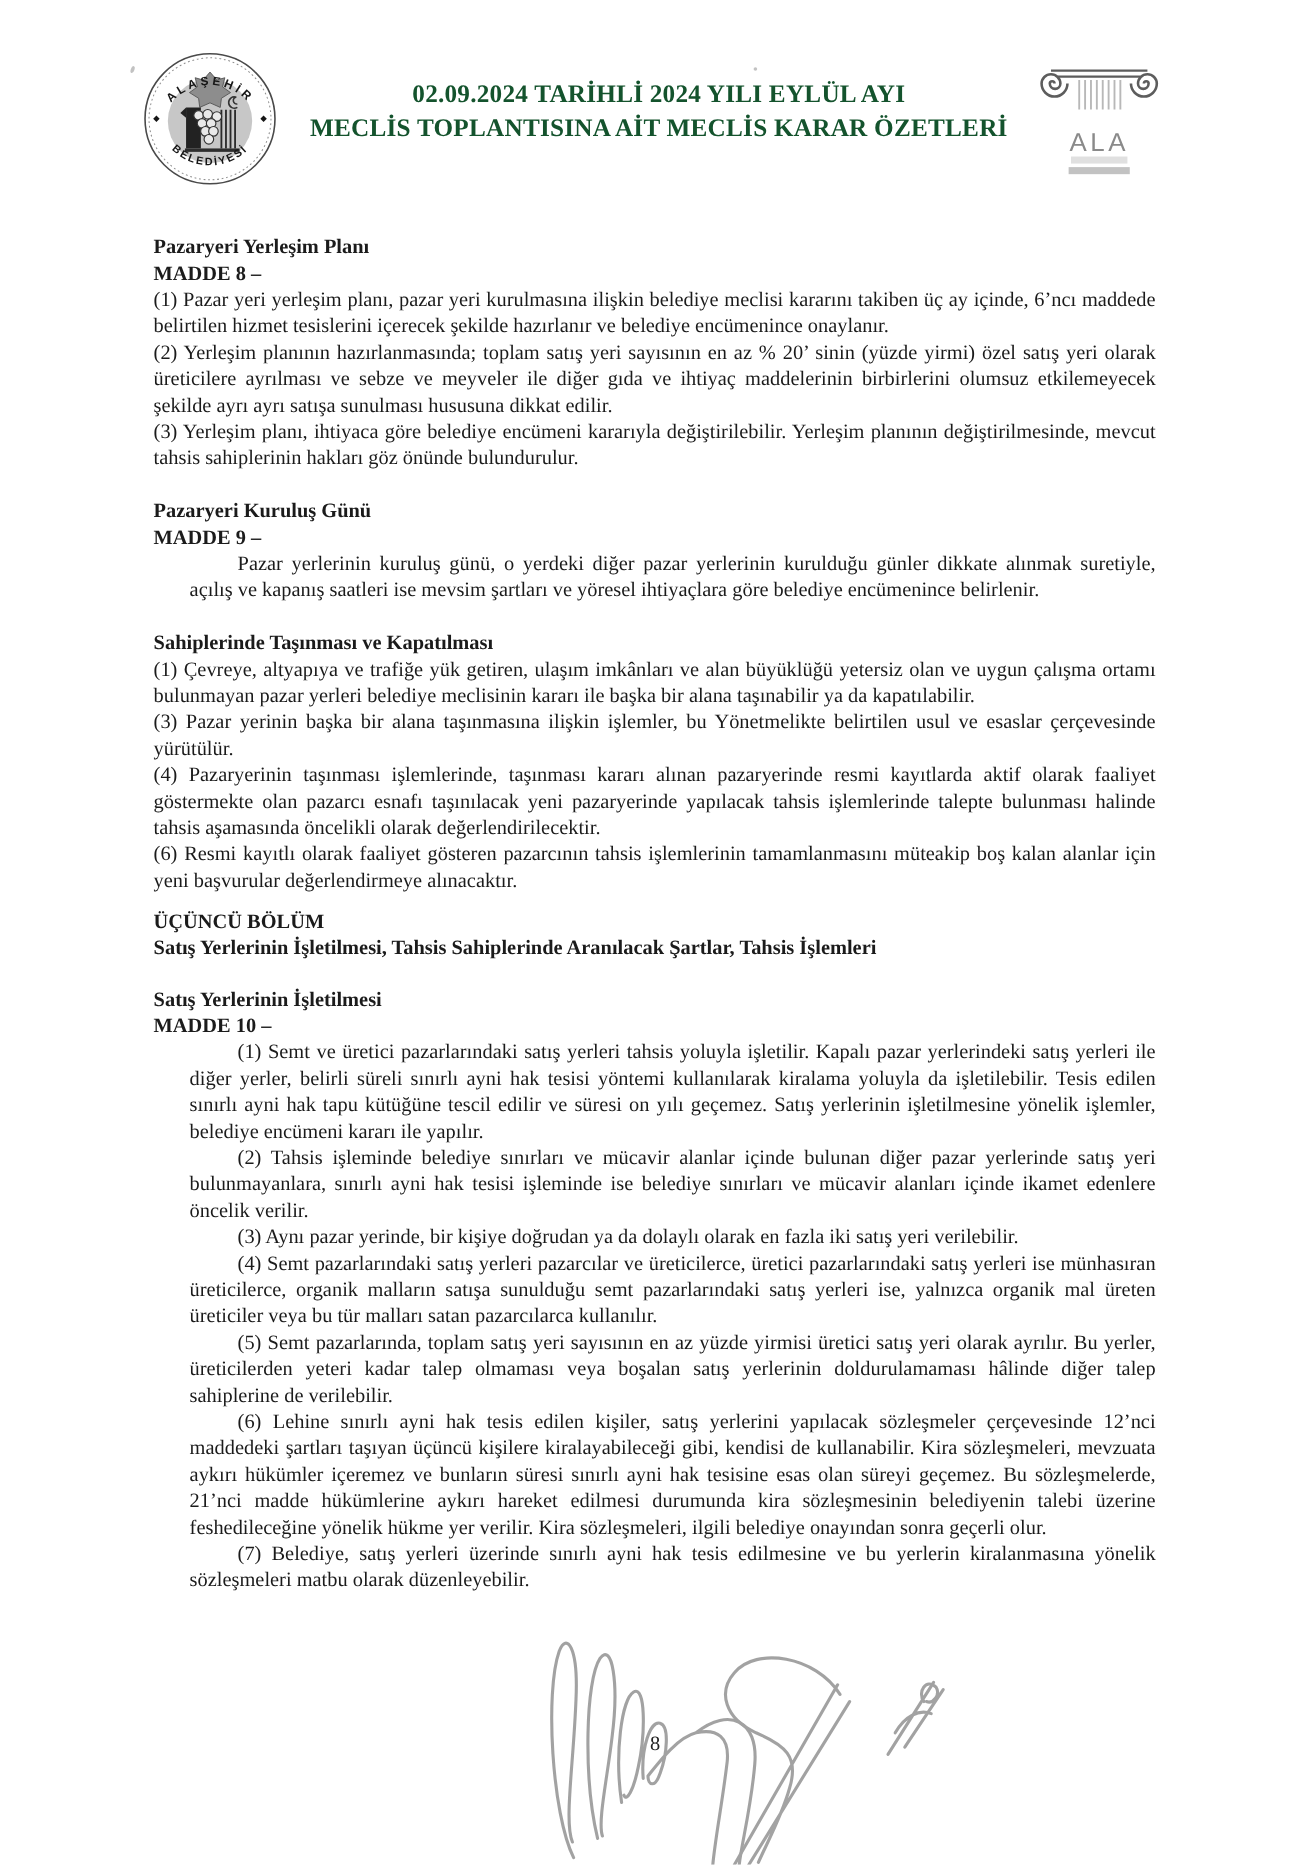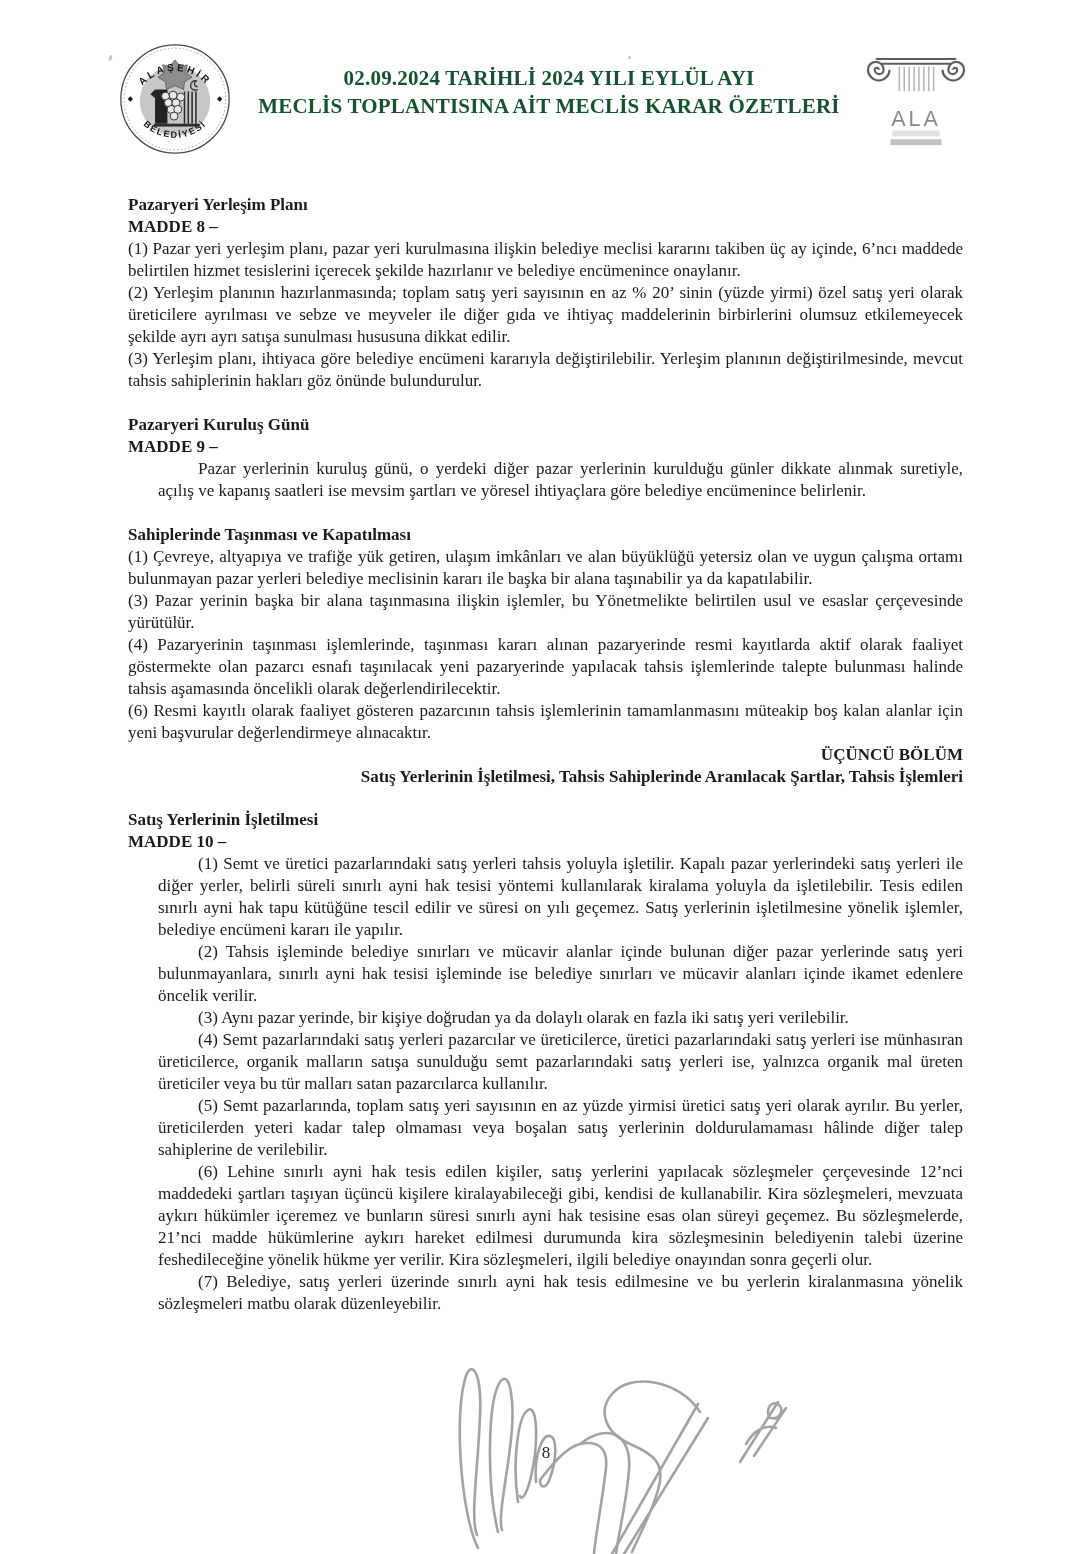--- a/index.html
+++ b/index.html
@@ -15,21 +15,21 @@
   .col-logo-wrap{width:112px;flex:0 0 auto;padding-top:12px;}
   .title-wrap{flex:1;text-align:center;padding-top:22px;}
   .title-line{font-weight:bold;font-size:21px;line-height:28px;letter-spacing:.2px;color:#14532d;}
   
   .main{padding:0 129px 0 128px;margin-top:34px;font-size:17px;line-height:22px;text-align:justify;}
   .sec{margin-top:22px;}
   .sec.first{margin-top:0;}
   .h{font-weight:bold;text-align:left;}
   .para{margin:0;}
   .ind{text-indent:40px;margin-left:30px;}
-  .chapter{margin-top:0;margin-bottom:21px;text-align:right;}
+  .chapter{margin-top:12px;margin-bottom:21px;text-align:left;}
   .chapter .ch-line{font-weight:bold;}
   
   .pagenum{position:absolute;left:0;top:1443px;width:100%;text-align:center;font-size:17px;color:#222;z-index:1;}
   .sig-svg{position:absolute;left:350px;top:1352px;z-index:2;pointer-events:none;}
   .speck{position:absolute;background:#9a9a9a;border-radius:50%;opacity:.6;}
   .speck.a{left:109px;top:55px;width:3px;height:6px;transform:rotate(20deg);}
   .speck.b{left:628px;top:56px;width:3px;height:3px;}
 </style>
 </head>
 <body>

